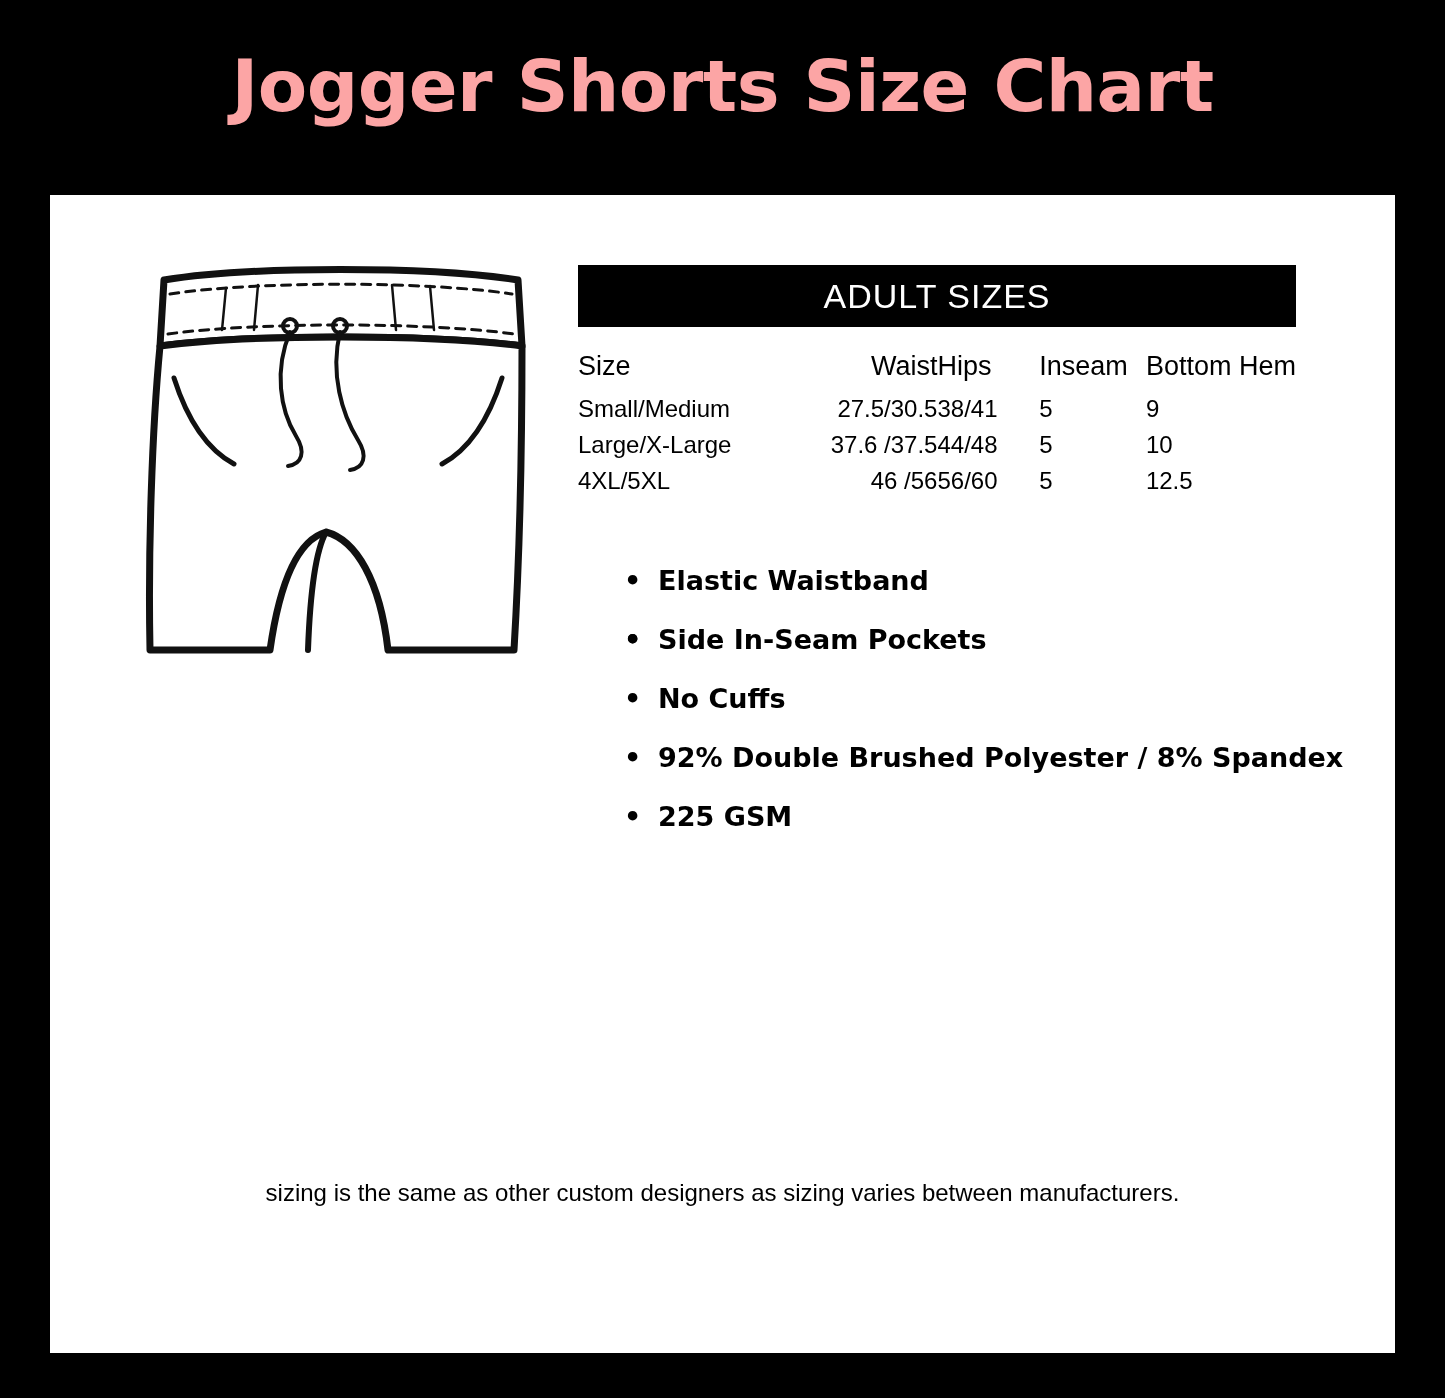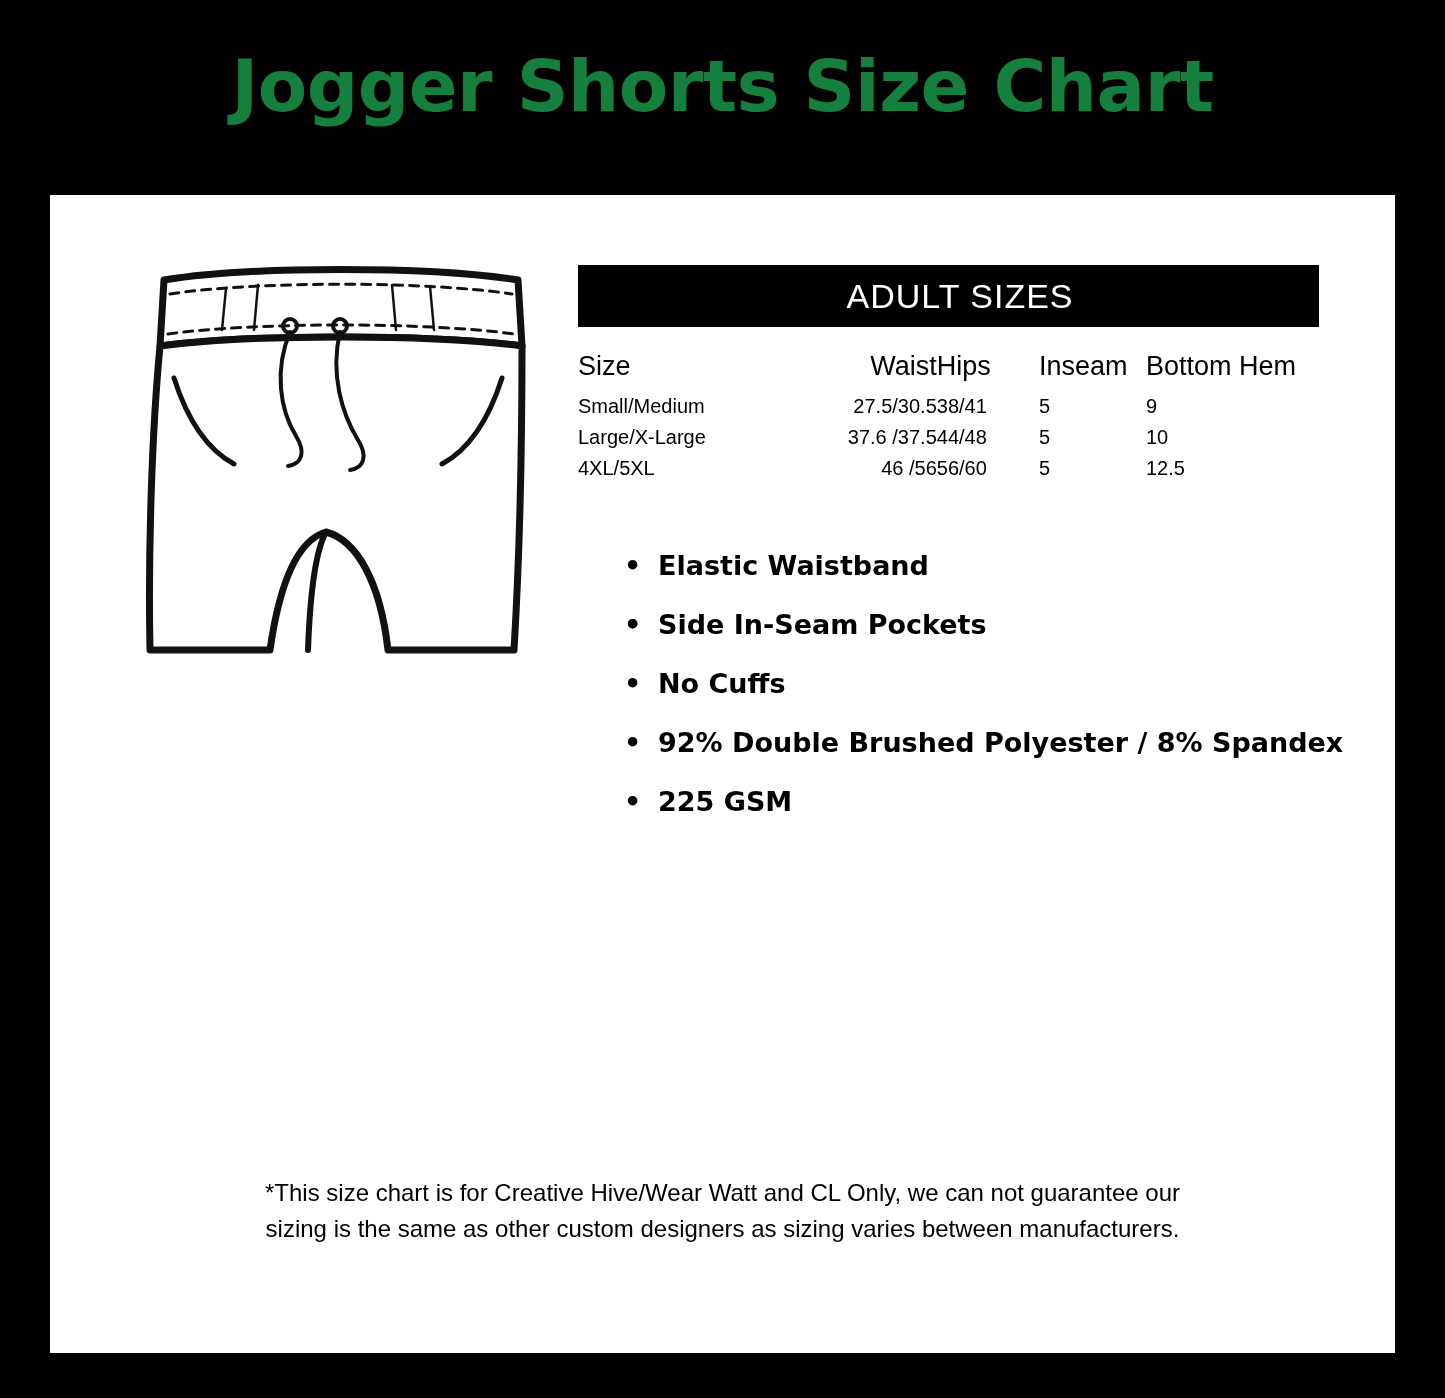--- a/index.html
+++ b/index.html
@@ -18,21 +18,21 @@
     width: 1445px;
     height: 1398px;
     background: #000000;
   }
   .chart-title {
     position: absolute;
     top: 44px;
     left: 0;
     width: 1445px;
     text-align: center;
-    color: #15803d;
+    color: #fca5a5;
     font-size: 72px;
     font-weight: bold;
     letter-spacing: -0.5px;
     font-family: "DejaVu Sans", sans-serif;
     white-space: nowrap;
   }
   .white-card {
     position: absolute;
     left: 50px;
     top: 195px;
@@ -58,38 +58,37 @@
   .adult-banner {
     background: #000000;
     color: #ffffff;
     height: 62px;
     line-height: 62px;
     text-align: center;
     font-size: 34px;
     letter-spacing: 1px;
     font-family: "Liberation Sans", sans-serif;
     width: 718px;
-    padding-left: 23px;
   }
   table.size-table {
     margin-top: 24px;
     border-collapse: collapse;
     font-family: "Liberation Sans", sans-serif;
     color: #000000;
     width: 718px;
   }
   table.size-table th {
     font-weight: normal;
     font-size: 27px;
     text-align: left;
     padding: 0 0 9px 0;
     white-space: nowrap;
   }
   table.size-table td {
-    font-size: 20px;
+    font-size: 24px;
     text-align: left;
     padding: 4px 0 4px 0;
     white-space: nowrap;
   }
   table.size-table th.col-size, table.size-table td.col-size { width: 182px; }
   table.size-table th.col-waist, table.size-table td.col-waist { width: 185px; text-align: right; }
   table.size-table th.col-hips, table.size-table td.col-hips { width: 105px; }
   table.size-table th.col-inseam, table.size-table td.col-inseam { width: 108px; }
   table.size-table th.col-hem, table.size-table td.col-hem { width: 138px; }
 
@@ -211,18 +210,17 @@
         <li><span class="bullet">•</span></li>
         <li><span class="bullet">•</span><span>Side In-Seam Pockets</span></li>
         <li><span class="bullet">•</span><span>No Cuffs</span></li>
         <li><span class="bullet">•</span><span>92% Double Brushed Polyester / 8% Spandex</span></li>
         <li><span class="bullet">•</span><span>225 GSM</span></li>
       </ul>
 
     </div>
 
     <div class="disclaimer">
-      <div>*This size chart is for Creative Hive/Wear Watt and CL Only, we can not guarantee our</div>
       <div>sizing is the same as other custom designers as sizing varies  between manufacturers.</div>
     </div>
 
   </div>
 </div>
 
 </body></html>

